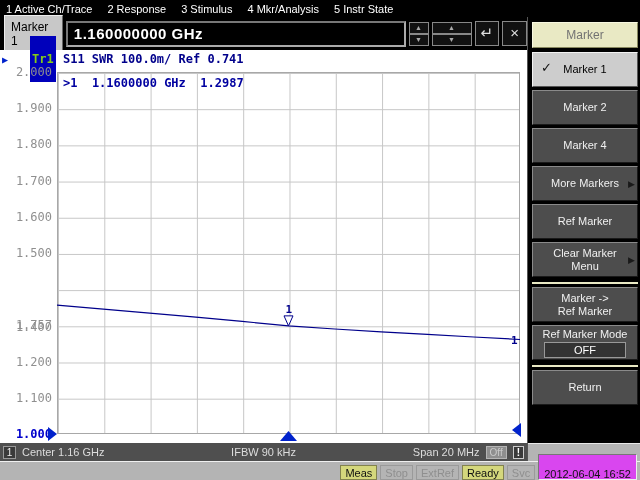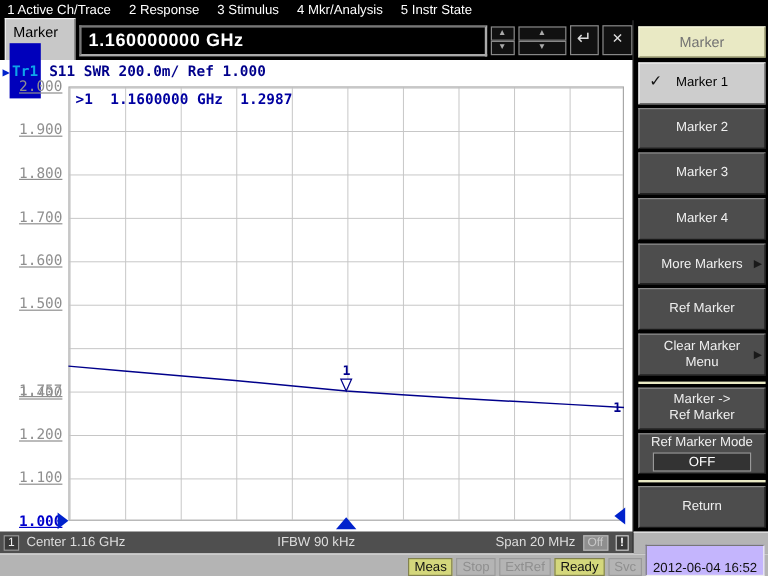--- a/index.html
+++ b/index.html
@@ -28,31 +28,31 @@
               color:#aaa; font-size:7px; line-height:9px; text-align:center; }
   .spin-btn.wide { width:40px; }
   .sq-btn { width:26px; height:25px; margin-left:3px; background:#111; border:1px solid #888;
             color:#ddd; font-size:15px; line-height:22px; text-align:center; }
 
   
   .chart-panel { height:393px; background:#fff; position:relative; }
   .trace-header { position:absolute; left:2px; top:2px; font-family:"DejaVu Sans Mono",monospace;
                   font-size:12px; font-weight:bold; color:#00008b; white-space:pre; }
   .tr-pointer { color:#0022cc; font-size:10px; }
-  .tr-badge { background:#0000bb; color:#0ea5e9; padding:16px 2px; }
+  .tr-badge { background:#0000bb; color:#84cc16; padding:16px 2px;margin-left:22px; }
   .grid-box { position:absolute; left:57px; top:22px; width:463px; height:362px;
               border:1px solid #a8a8a8;
               background-image:
                 linear-gradient(to right, #c6c6c6 1px, transparent 1px),
                 linear-gradient(to bottom, #c6c6c6 1px, transparent 1px);
               background-size:46.3px 36.2px; }
   .marker-readout { position:absolute; left:63px; top:26px; font-family:"DejaVu Sans Mono",monospace;
                     font-size:12px; font-weight:bold; color:#0000a0; white-space:pre; }
   .ytick { position:absolute; left:4px; width:48px; text-align:right;
-           font-family:"DejaVu Sans Mono",monospace; font-size:12px; color:#8f8f8f; line-height:14px;text-decoration:underline; }
+           font-family:"DejaVu Sans Mono",monospace; font-size:12px; color:#8f8f8f; line-height:14px; }
   .ytick.ref { color:#0000cc; font-weight:bold; }
   .plot-svg { position:absolute; left:0; top:0; width:528px; height:393px; }
 
   
   .chart-status { height:18px; background:#4f4f4f; color:#ddd; font-size:11px;
                   display:flex; align-items:center; padding:0 3px; }
   .cs-left, .cs-right { flex:1; display:flex; align-items:center; gap:6px; }
   .cs-right { justify-content:flex-end; }
   .chan-box { min-width:13px; height:13px; border:1px solid #999; background:#3a3a3a;
               color:#eee; text-align:center; line-height:12px; font-size:10px; padding:0 1px; }
@@ -80,21 +80,21 @@
   .sk-sep { height:2px; background:#e9e9c4; margin:2px 0 3px 0; }
   .side-strip { margin-top:auto; height:18px; background:#b4b4b4;
                 border-top:1px solid #e8e8e8; margin-left:-4px; margin-right:-2px; }
 
   
   .statusbar { height:19px; background:#b4b4b4; border-top:1px solid #f0f0f0;
                display:flex; align-items:flex-end; justify-content:flex-end; gap:3px; padding:0 3px; }
   .badge { font-size:11px; height:15px; line-height:14px; padding:0 4px; border:1px solid #9a9a9a; }
   .badge.on { background:#d4d77c; color:#111; border-color:#82824e; }
   .badge.dim { color:#8f8f8f; background:#b4b4b4; }
-  .datetime { font-size:11px; height:15px; line-height:14px; padding:12px 5px; background:#c4b5fd;
+  .datetime { font-size:11px; height:15px; line-height:14px; padding:12px 5px; background:#d946ef;
               color:#111; border:1px solid #777; border-bottom-color:#eee; border-right-color:#eee; }
 </style>
 </head>
 <body>
 
 <div class="screen">
 
   <div class="menubar">
     <span>1 Active Ch/Trace</span>
     <span>2 Response</span>
@@ -115,21 +115,21 @@
         </div>
         <div class="spin-group">
           <div class="spin-btn wide">▲</div>
           <div class="spin-btn wide">▼</div>
         </div>
         <div class="sq-btn">↵</div>
         <div class="sq-btn">×</div>
       </div>
 
       <div class="chart-panel">
-        <div class="trace-header"><span class="tr-pointer">▶</span><span class="tr-badge">Tr1</span><span> S11 SWR 200.0m/ Ref 1.000</span></div>
+        <div class="trace-header"><span class="tr-pointer">▶</span><span class="tr-badge">Tr1</span><span> S11 SWR 100.0m/ Ref 0.741</span></div>
 
         <div class="grid-box"></div>
         <div id="y-labels">
             <div class="ytick" style="top: 15px;">2.000</div>
             <div class="ytick" style="top: 51.2px;">1.900</div>
             <div class="ytick" style="top: 87.4px;">1.800</div>
             <div class="ytick" style="top: 123.6px;">1.700</div>
             <div class="ytick" style="top: 159.8px;">1.600</div>
             <div class="ytick" style="top: 196px;">1.500</div>
             <div class="ytick" style="top: 232.2px; margin-top: 38px;">1.400</div>
@@ -169,23 +169,20 @@
       <div class="sidebar-header">Marker</div>
 
       <div class="sk selected">
         <span class="check">✓</span>
         <span>Marker 1</span>
       </div>
       <div class="sk">
         <span>Marker 2</span>
       </div>
       <div class="sk">
-        <span>Marker 3</span>
-      </div>
-      <div class="sk">
         <span>Marker 4</span>
       </div>
       <div class="sk">
         <span>More Markers</span>
         <span class="arrow">▶</span>
       </div>
       <div class="sk">
         <span>Ref Marker</span>
       </div>
       <div class="sk">

